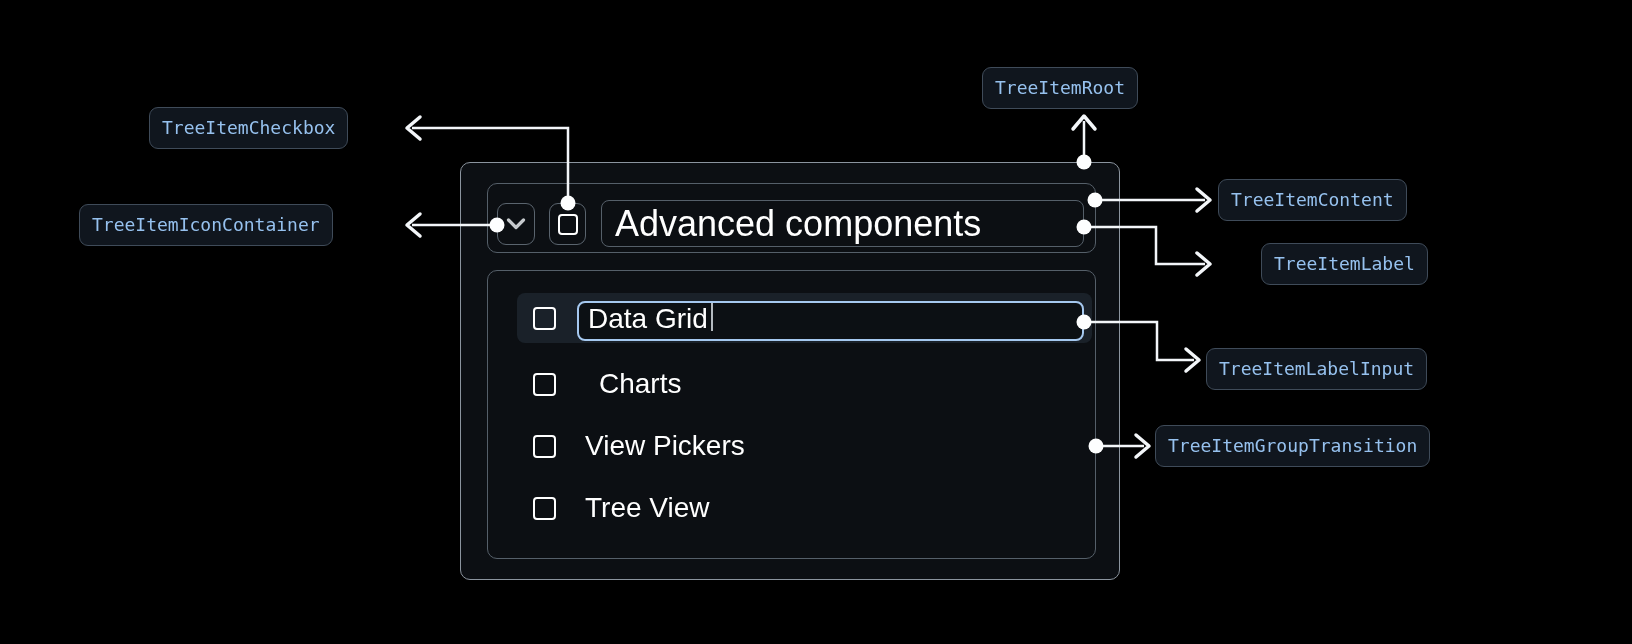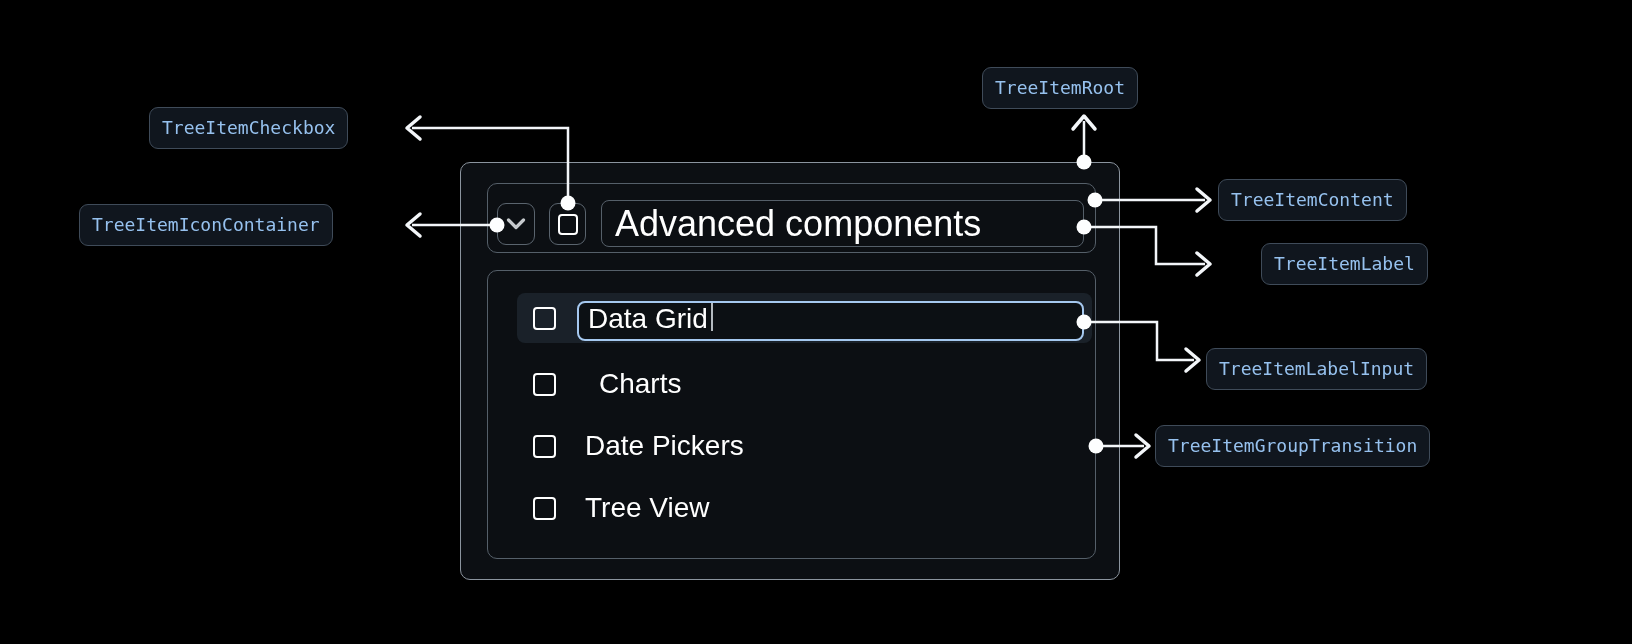--- a/index.html
+++ b/index.html
@@ -91,21 +91,21 @@
     </div>
   </div>
 
   <div class="row" style="top:359px;gap:14px;">
     <span class="square"></span>
     <span class="row-label">Charts</span>
   </div>
 
   <div class="row" style="top:421px;">
     <span class="square"></span>
-    <span class="row-label">Date Pickers</span>
+    <span class="row-label">View Pickers</span>
   </div>
 
   <div class="row" style="top:483px;">
     <span class="square"></span>
     <span class="row-label">Tree View</span>
   </div>
 
   <svg class="connectors" width="1632" height="644" viewBox="0 0 1632 644">
     <g>
       <path d="M568 203 V128 H412"></path>

